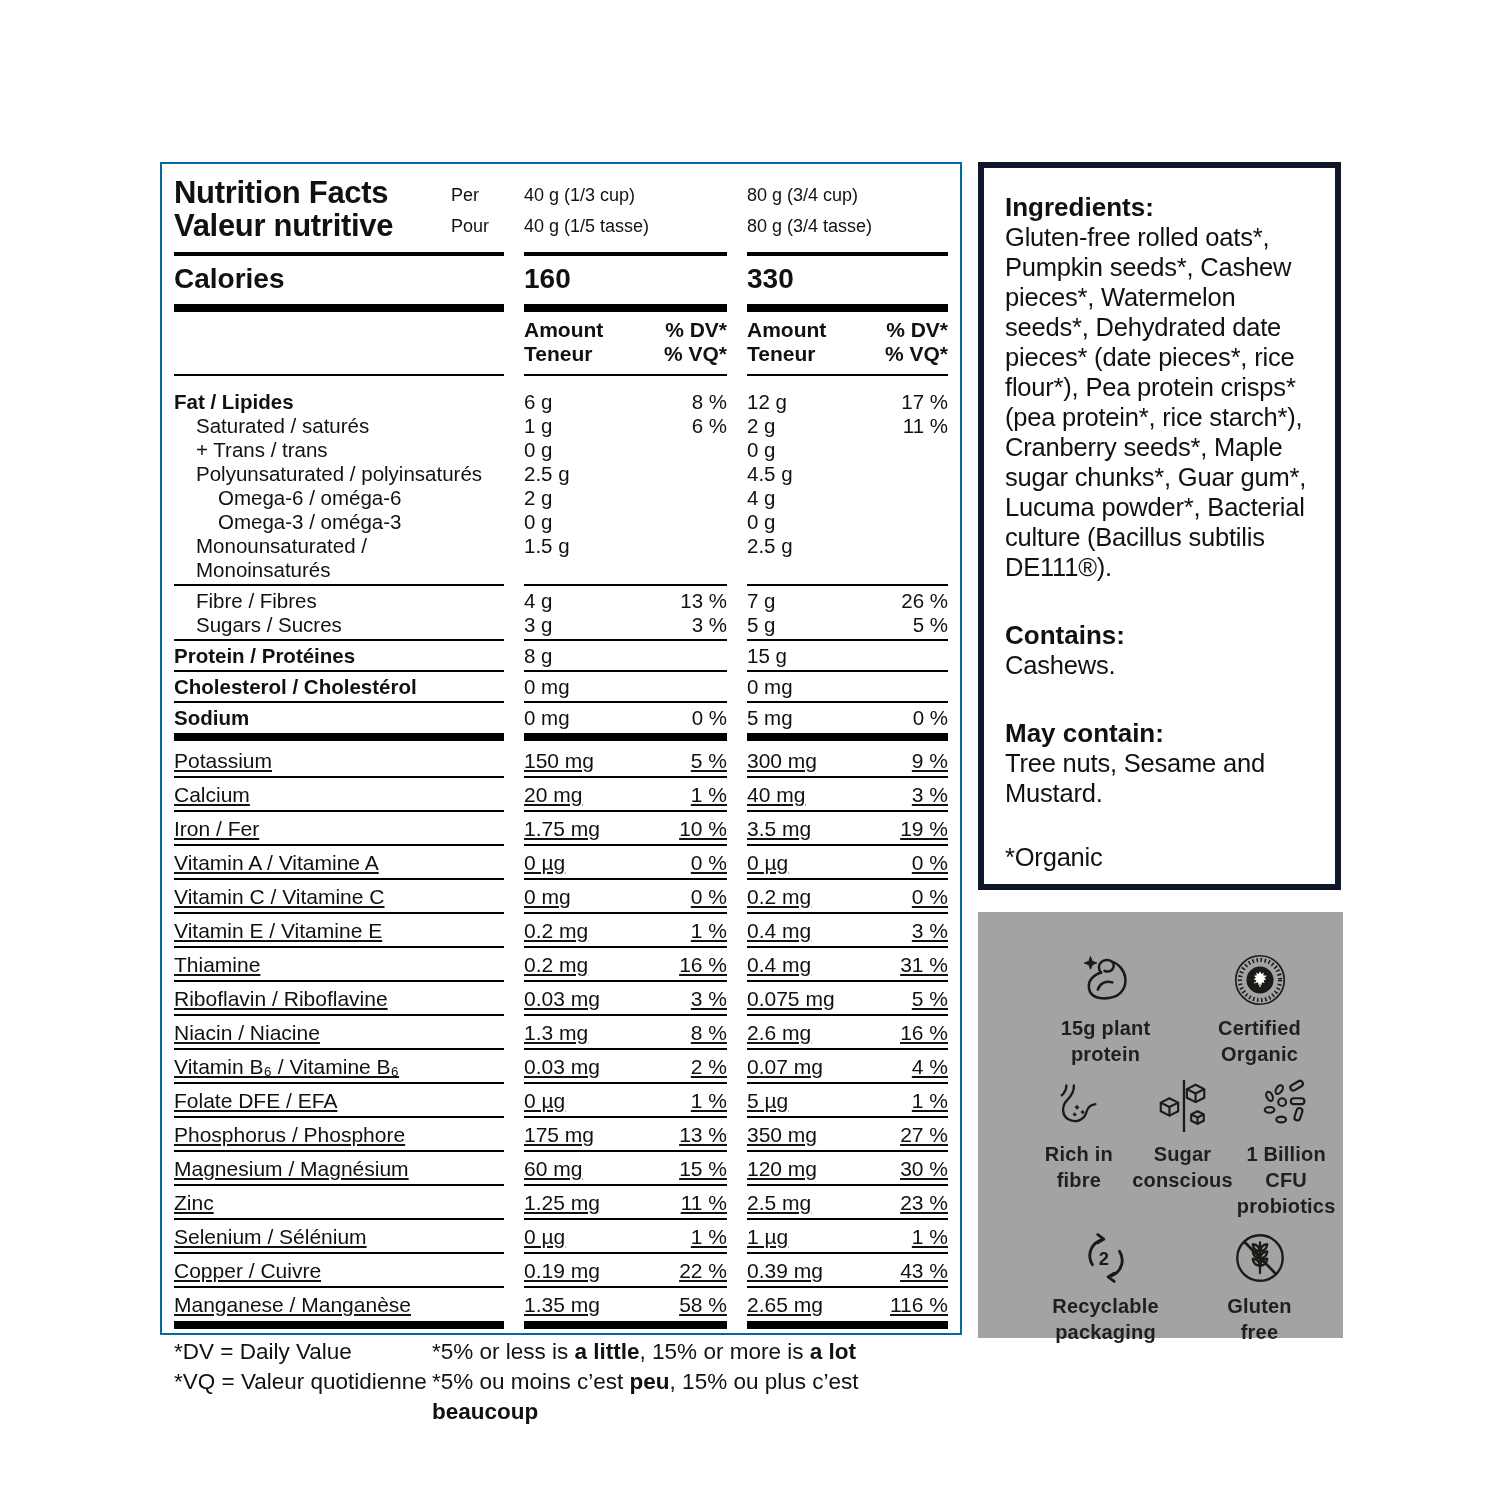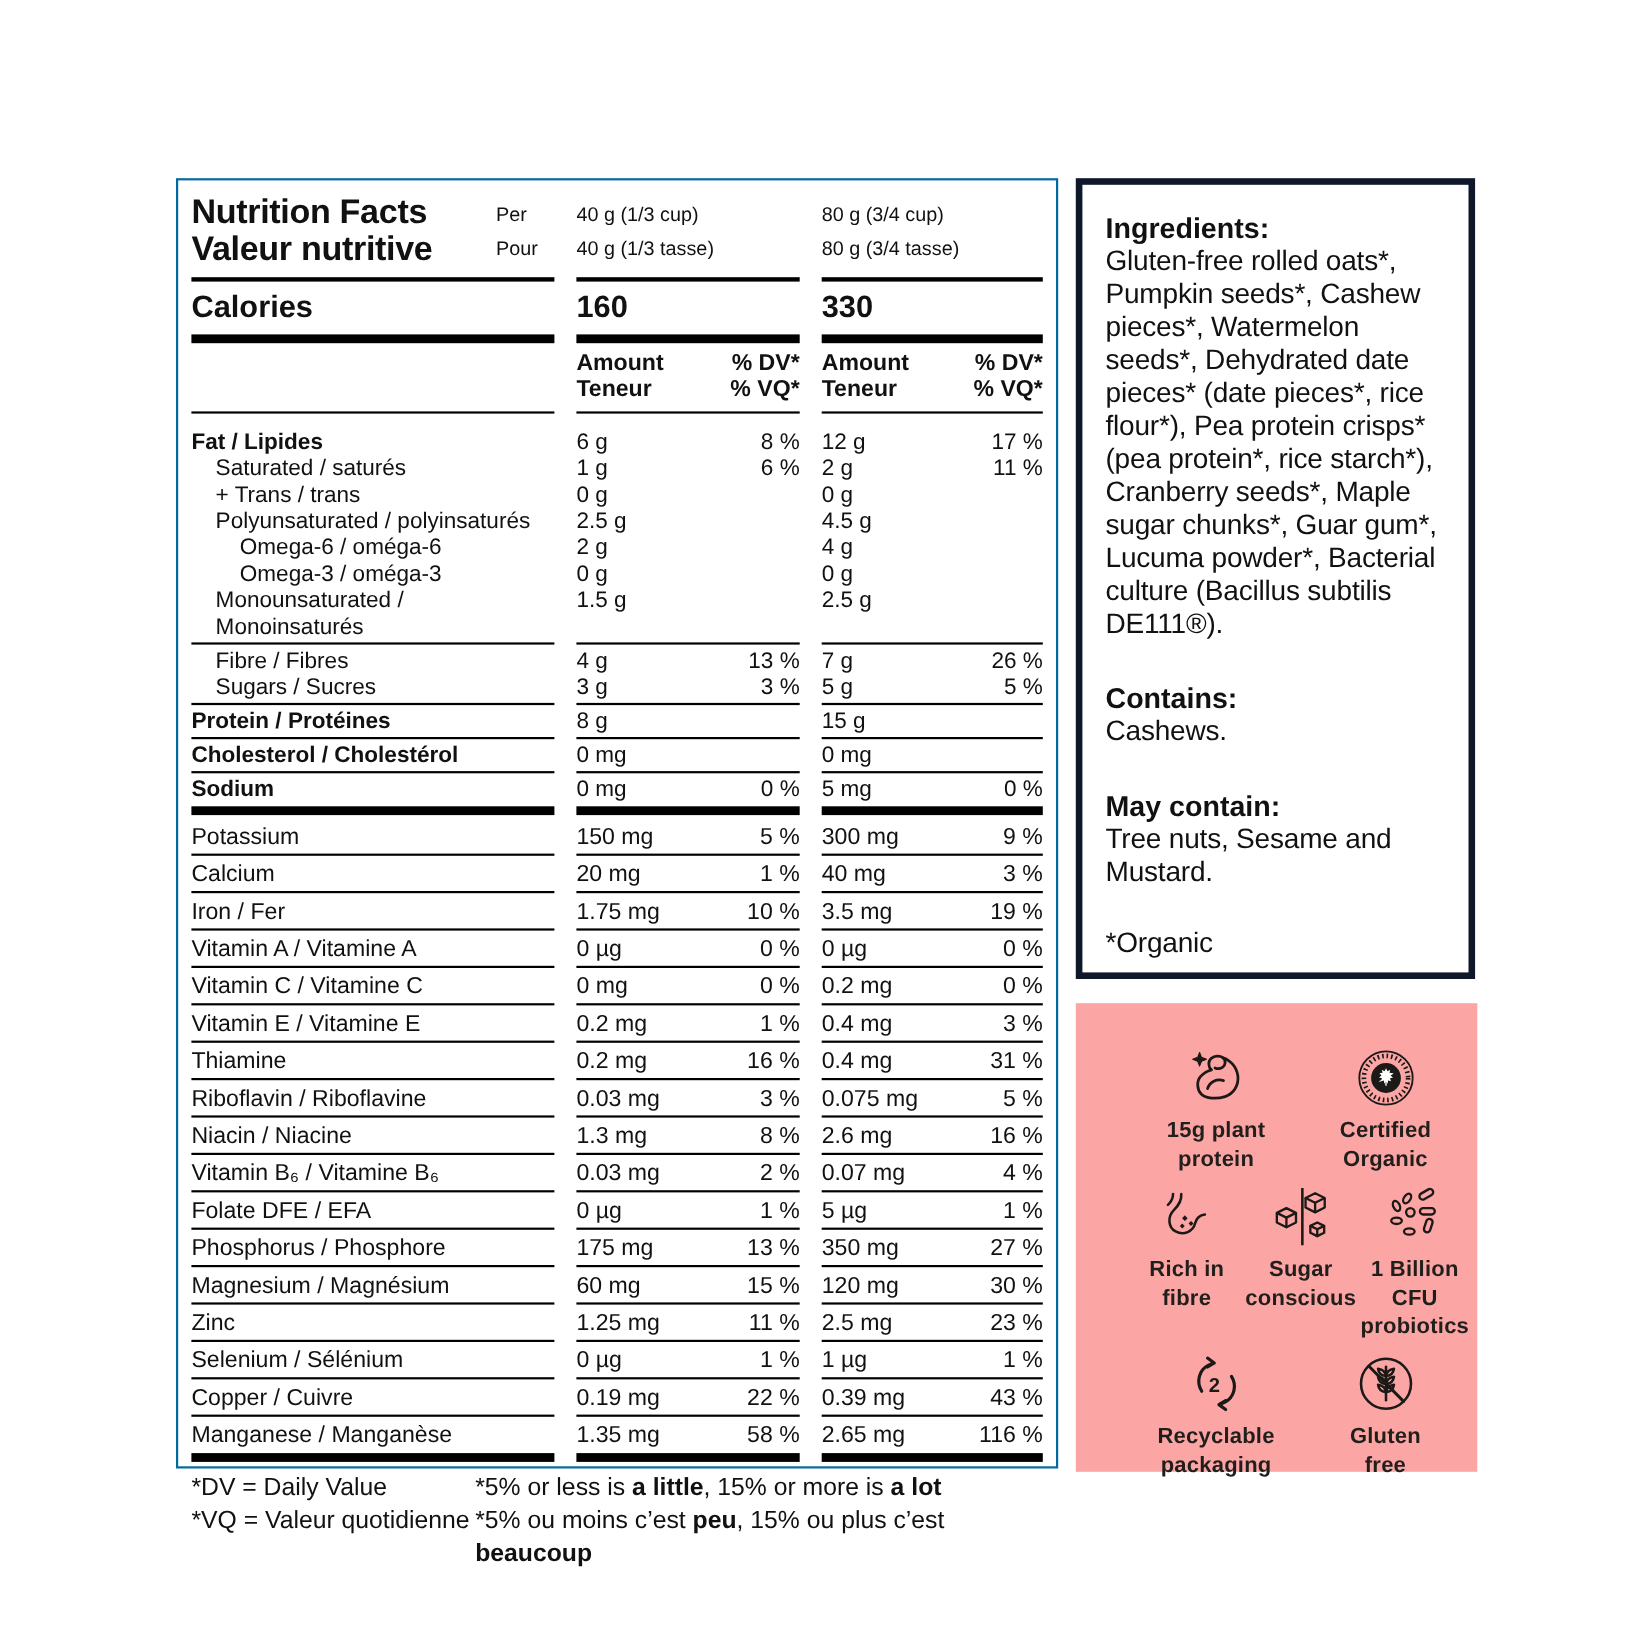--- a/index.html
+++ b/index.html
@@ -21,21 +21,21 @@
   .hd.per{left:277px;}
   .hd.sv1{left:350px;}
   .hd.sv2{left:573px;}
   .cal-row{font-size:28px;font-weight:bold;padding:7px 0 6px 0;align-items:baseline;}
   .amt-head{font-size:21px;line-height:24px;font-weight:bold;}
   .svflex{display:flex;justify-content:space-between;align-items:baseline;}
   .ah-r{text-align:right;}
   #nft-rows{margin-top:14px;}
   .nrow{font-size:20.5px;align-items:baseline;}
   .nrow.u .cell{line-height:24px;}
-  .nrow.m .cell{line-height:25px;padding:1px 0 1px 0;}
+  .nrow.m .cell{line-height:25px;padding:1px 0 1px 0;text-decoration:underline;}
   .nrow.m{font-size:21px;}
   .nm.b{font-weight:bold;}
   .dv{text-align:right;}
   #nft-foot{display:flex;margin-top:8px;font-size:22.5px;line-height:30px;}
   #nft-foot .fl{width:258px;flex:none;}
   #nft-foot .fr{flex:1;}
   
   #ing{left:978px;top:162px;width:363px;height:728px;border:6px solid #0f172a;padding:24px 20px 0 21px;}
   #ing h2{font-size:26px;line-height:30px;font-weight:bold;margin:0;}
   #ing p{font-size:25.5px;line-height:30px;margin:0 0 38px 0;letter-spacing:-.2px;}
@@ -58,21 +58,21 @@
     <div class="nft-title">
       <div>Nutrition Facts</div>
       <div>Valeur nutritive</div>
     </div>
     <div class="hd per">
       <div>Per</div>
       <div>Pour</div>
     </div>
     <div class="hd sv1">
       <div>40 g (1/3 cup)</div>
-      <div>40 g (1/3 tasse)</div>
+      <div>40 g (1/5 tasse)</div>
     </div>
     <div class="hd sv2">
       <div>80 g (3/4 cup)</div>
       <div>80 g (3/4 tasse)</div>
     </div>
   </div>
   <div class="grid hr med">
       <i></i>
       <i></i>
       <i></i>
@@ -565,21 +565,21 @@
 <aside id="ing" class="box">
   <h2>Ingredients:</h2>
   <p>Gluten-free rolled oats*, Pumpkin seeds*, Cashew pieces*, Watermelon seeds*, Dehydrated date pieces* (date pieces*, rice flour*), Pea protein crisps* (pea protein*, rice starch*), Cranberry seeds*, Maple sugar chunks*, Guar gum*, Lucuma powder*, Bacterial culture (Bacillus subtilis DE111®).</p>
   <h2>Contains:</h2>
   <p>Cashews.</p>
   <h2>May contain:</h2>
   <p style="margin-bottom:34px">Tree nuts, Sesame and Mustard.</p>
   <p>*Organic</p>
 </aside>
 
-<aside id="badges" class="box" style="background: #fca5a5; padding-left: 44px;">
+<aside id="badges" class="box" style="background: #a3a3a3; padding-left: 44px;">
     <div class="badge-row r1">
       <div class="badge">
         <div class="bicon">
           <svg width="58" height="58" viewBox="0 0 60 60" fill="none" stroke="#1c1a17" stroke-width="2.6" stroke-linecap="round" stroke-linejoin="round">
             <path d="M14 6 l1.8 4.6 4.7 1.8 -4.7 1.8 L14 18.8 l-1.8-4.6 -4.7-1.8 4.7-1.8 Z" fill="#1c1a17" stroke-width="1"></path>
             <path d="M25 22.3 C22 19.5 21.8 14.3 25 11.5 C28 9 33 8.5 36 11 C39 13.5 38.5 18 35.5 20 C33.5 21.3 30.5 21.5 28.5 20.5"></path>
             <path d="M36 11 C43 13 49 20 50 28 C51 37 46 45 38 47.5 C30 50 20 49.5 15.5 45 C11.5 41 11 33 15 28.5 C18 25.2 22.5 23 25 22.3"></path>
             <path d="M21.5 40 C23.5 33.5 30 30.5 36.5 32.5"></path>
           </svg>
         </div>

